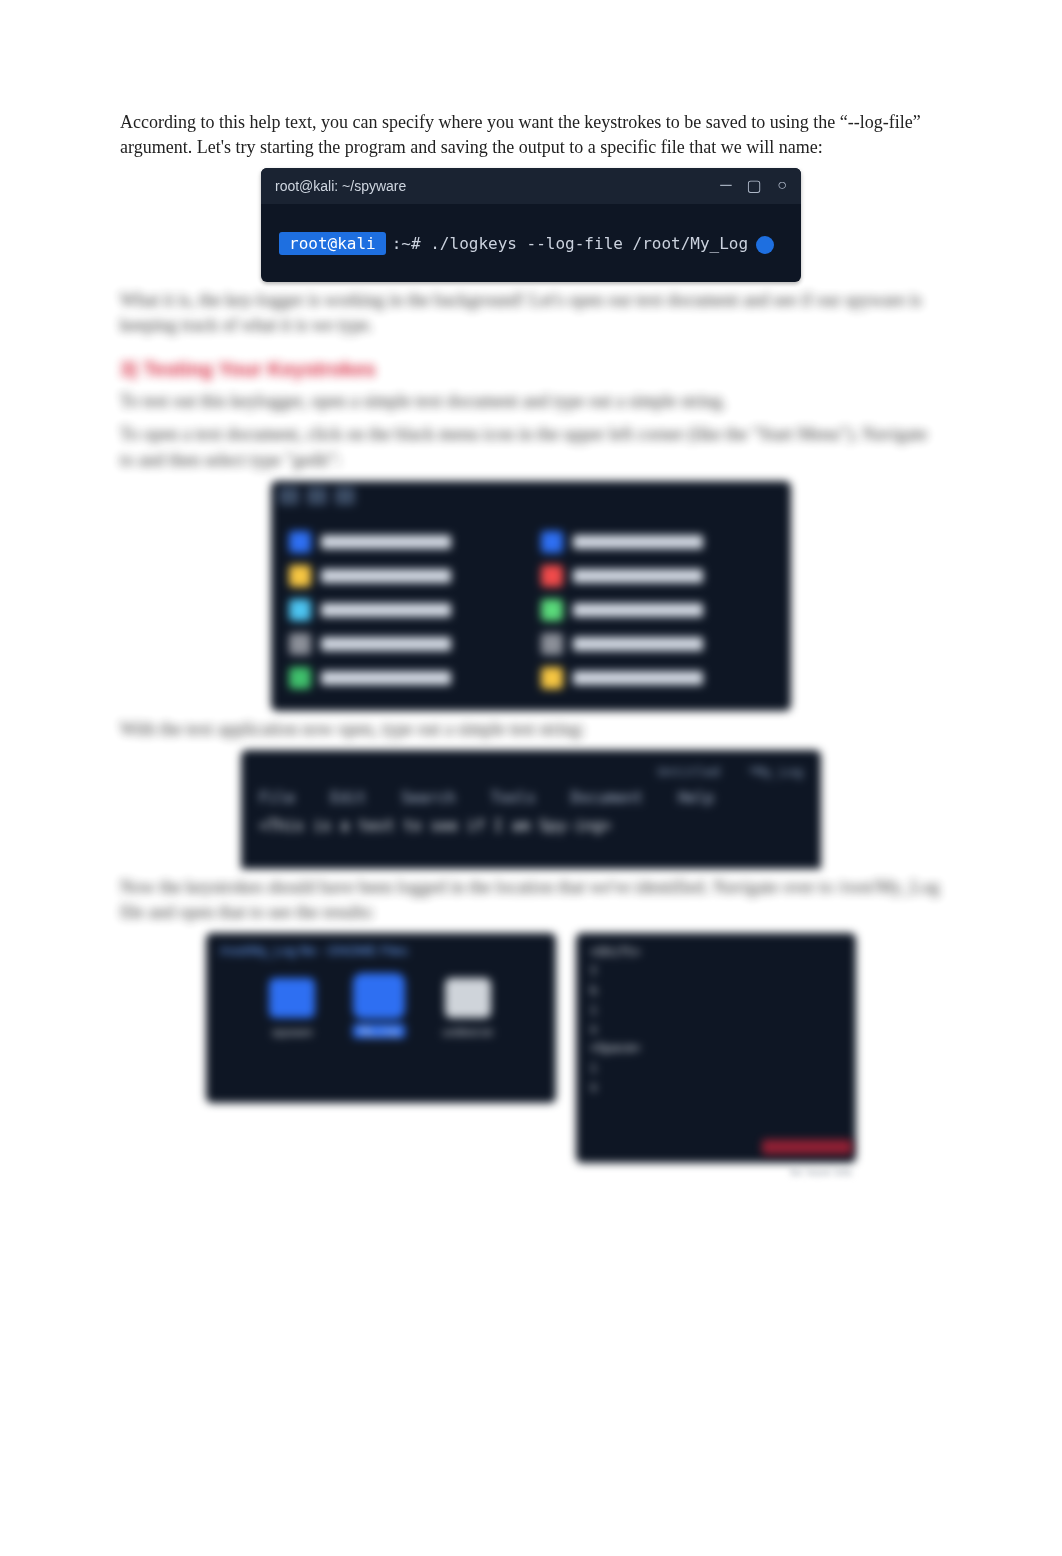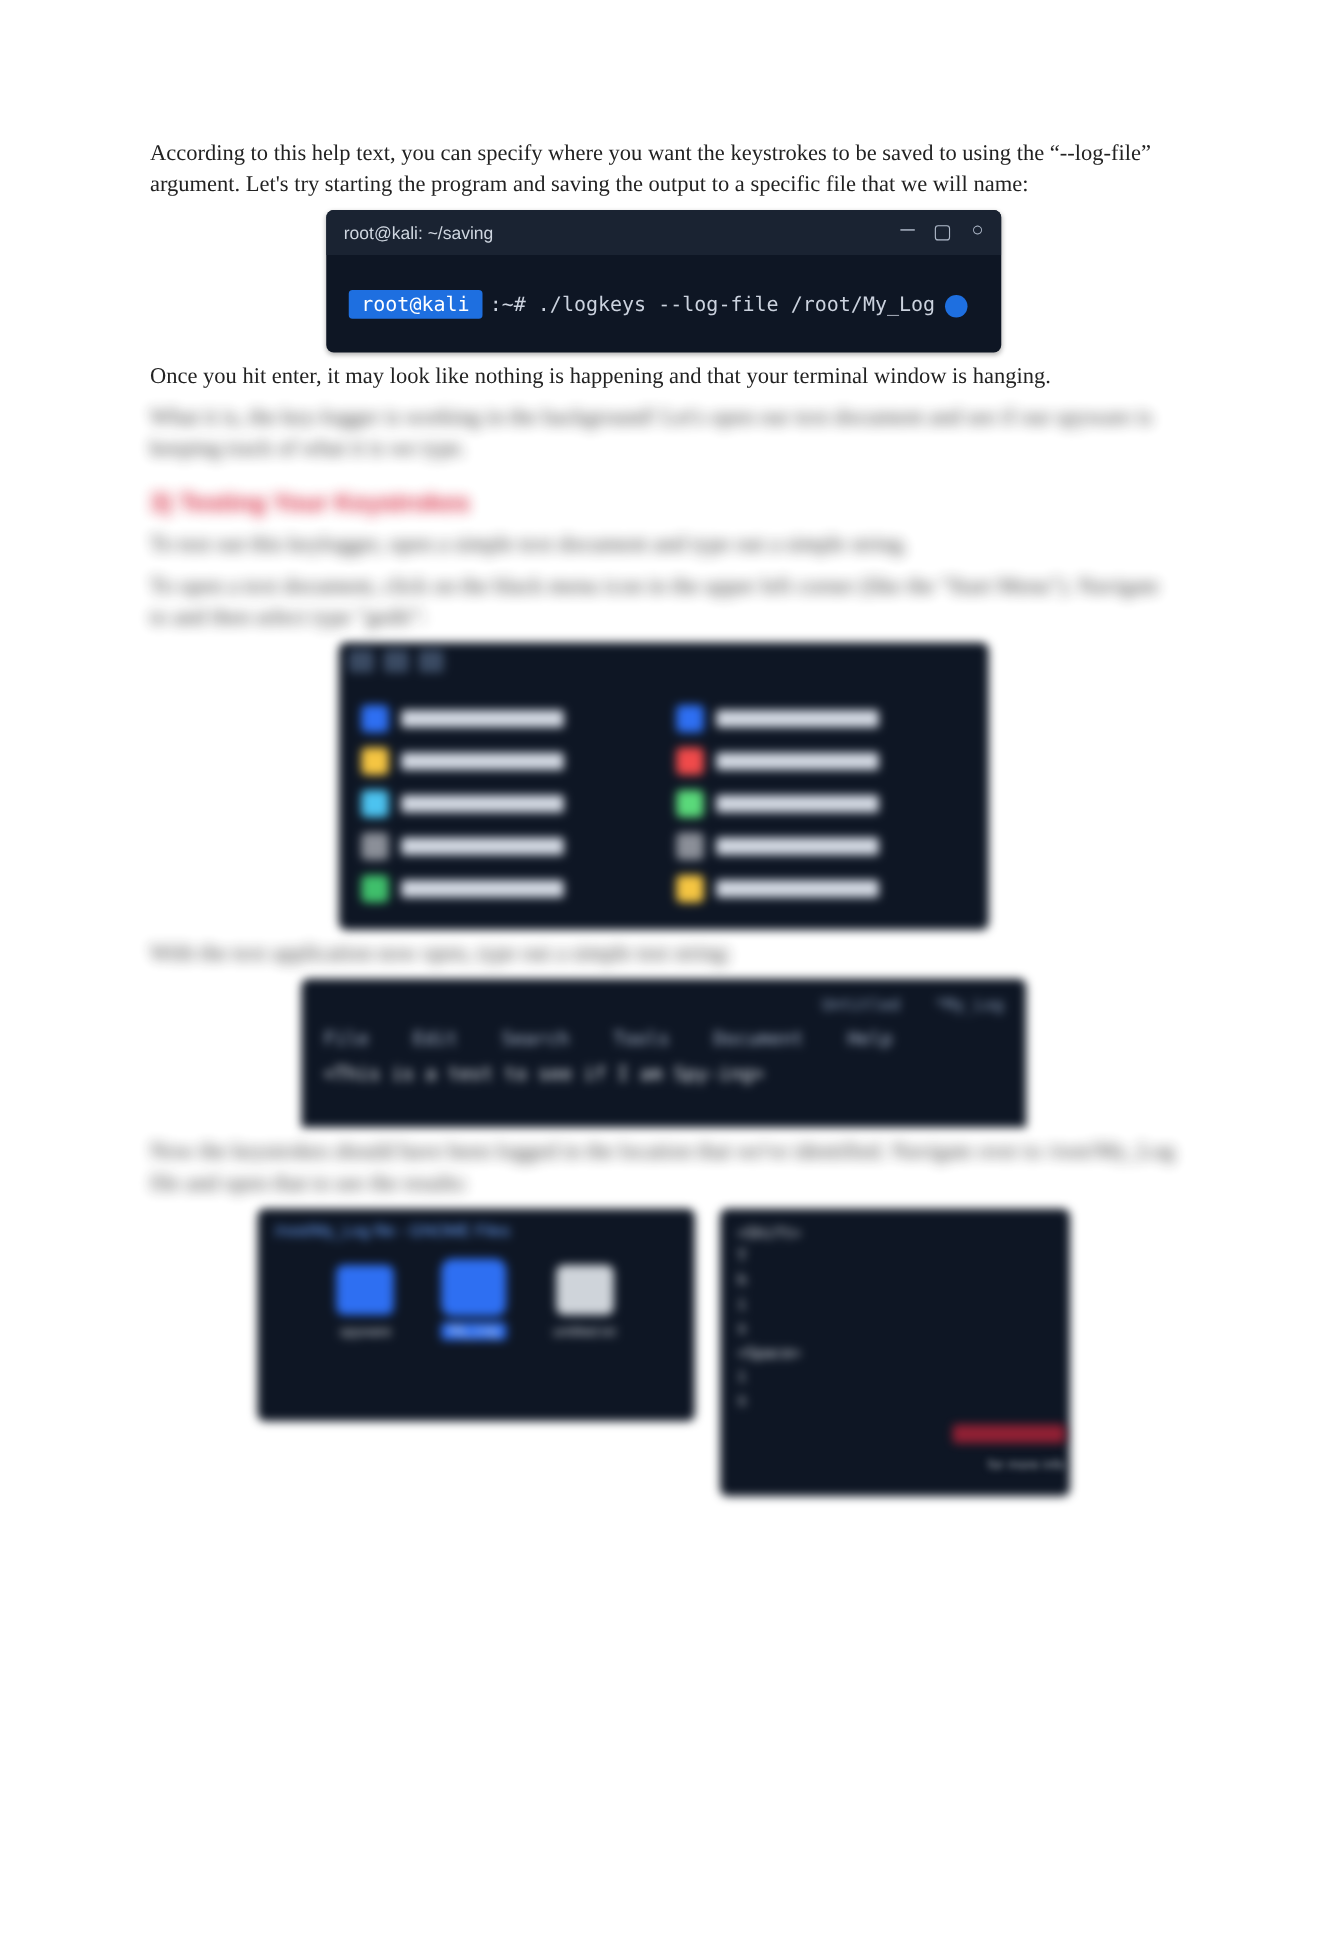--- a/index.html
+++ b/index.html
@@ -58,32 +58,31 @@
 </head>
 <body>
 
 <div class="page">
 
   <p class="para">According to this help text, you can specify where you want the keystrokes to be saved to using the “--log-file” argument. Let's try starting the program and saving the output to a specific file that we will name:</p>
 
   <div class="img-wrap">
     <div class="terminal" style="width:540px;">
       <div class="term-title">
-        <span>root@kali: ~/saving</span>
+        <span>root@kali: ~/spyware</span>
         <div class="wbtns">
           <span class="wbtn">─</span>
           <span class="wbtn">▢</span>
           <span class="wbtn">○</span>
         </div>
       </div>
       <div class="term-body"><span class="prompt-blue">root@kali</span><span>:~# ./logkeys --log-file /root/My_Log</span><span class="dot"></span></div>
     </div>
   </div>
 
-  <p class="para">Once you hit enter, it may look like nothing is happening and that your terminal window is hanging.</p>
   <p class="para blur">What it is, the key-logger is working in the background! Let's open our text document and see if our spyware is keeping track of what it is we type.</p>
 
   <p class="heading-red blur">3) Testing Your Keystrokes</p>
 
   <p class="para blur">To test out this keylogger, open a simple text document and type out a simple string.</p>
   <p class="para blur">To open a text document, click on the black menu icon in the upper left corner (like the "Start Menu"). Navigate to and then select type "gedit":</p>
 
   <div class="img-wrap">
     <div class="menu-shot">
       <div class="menu-top">

